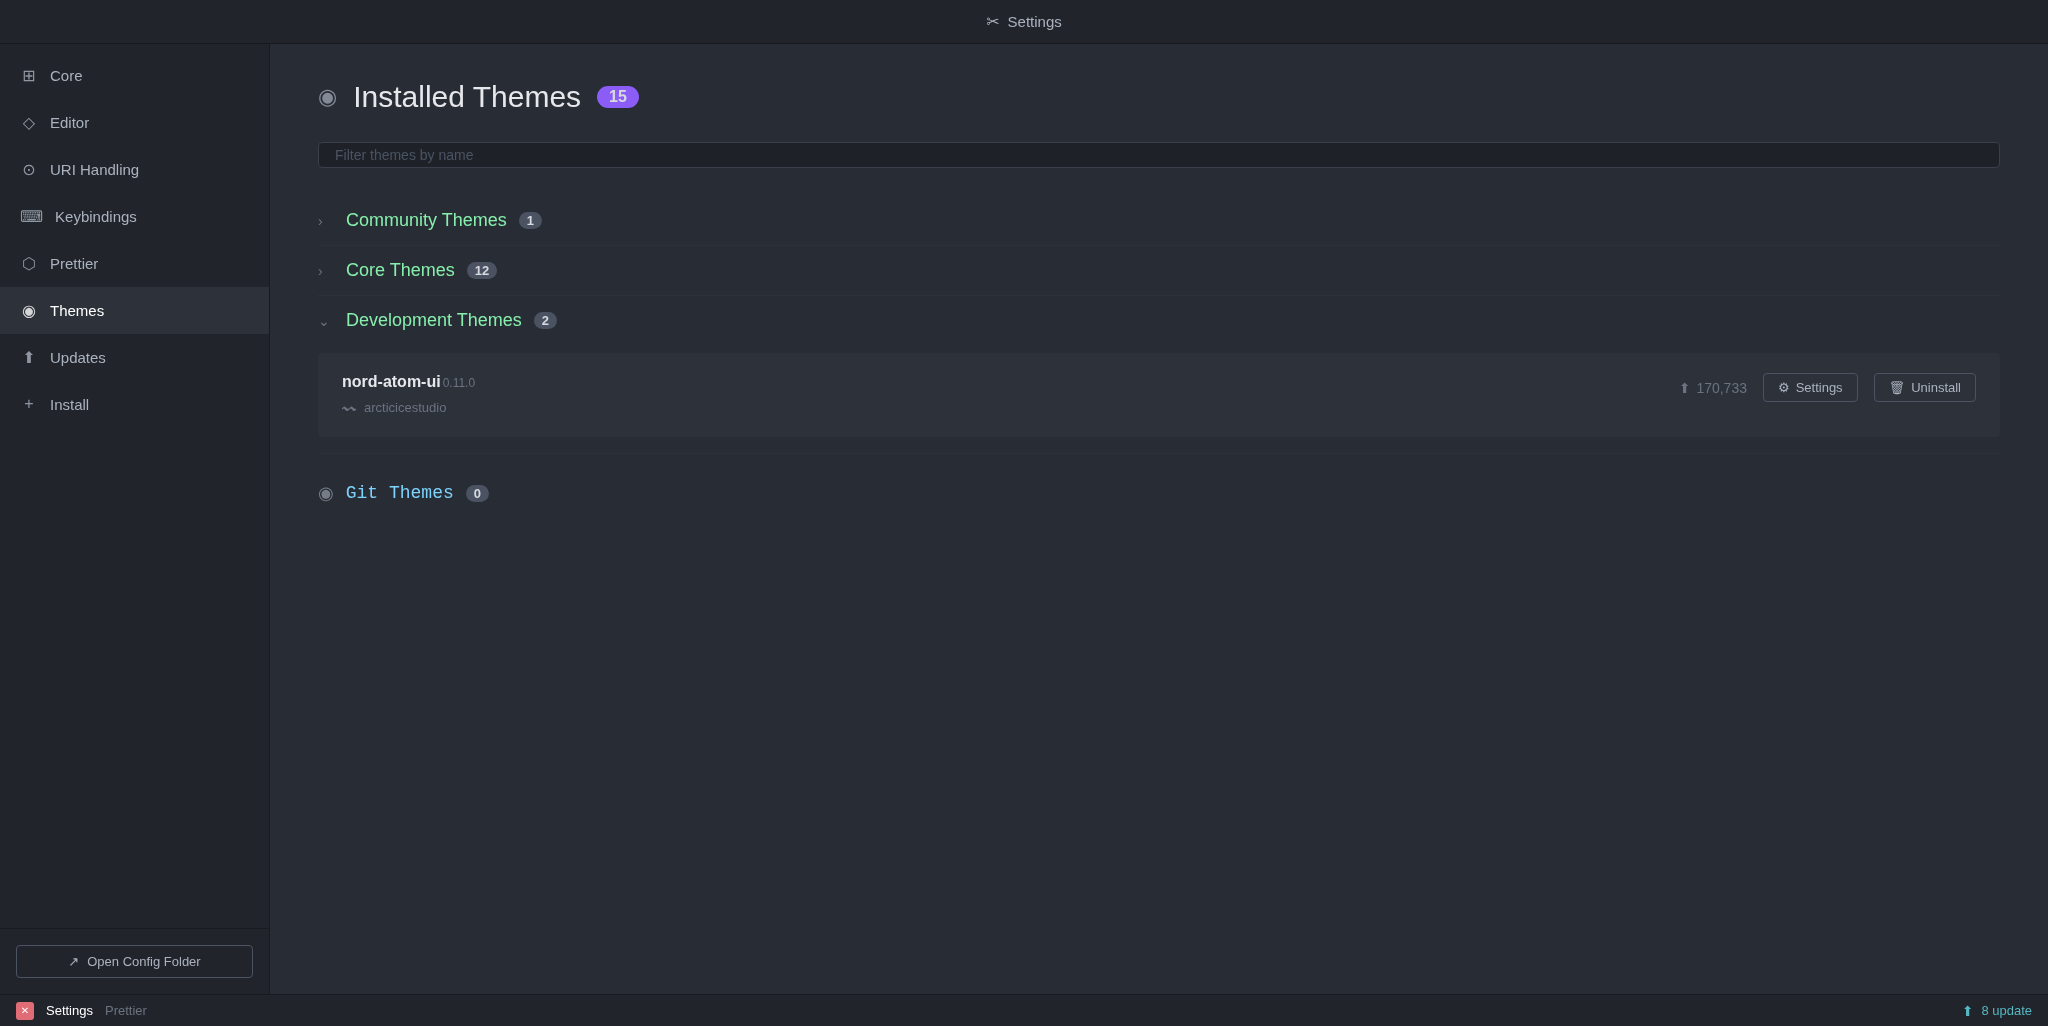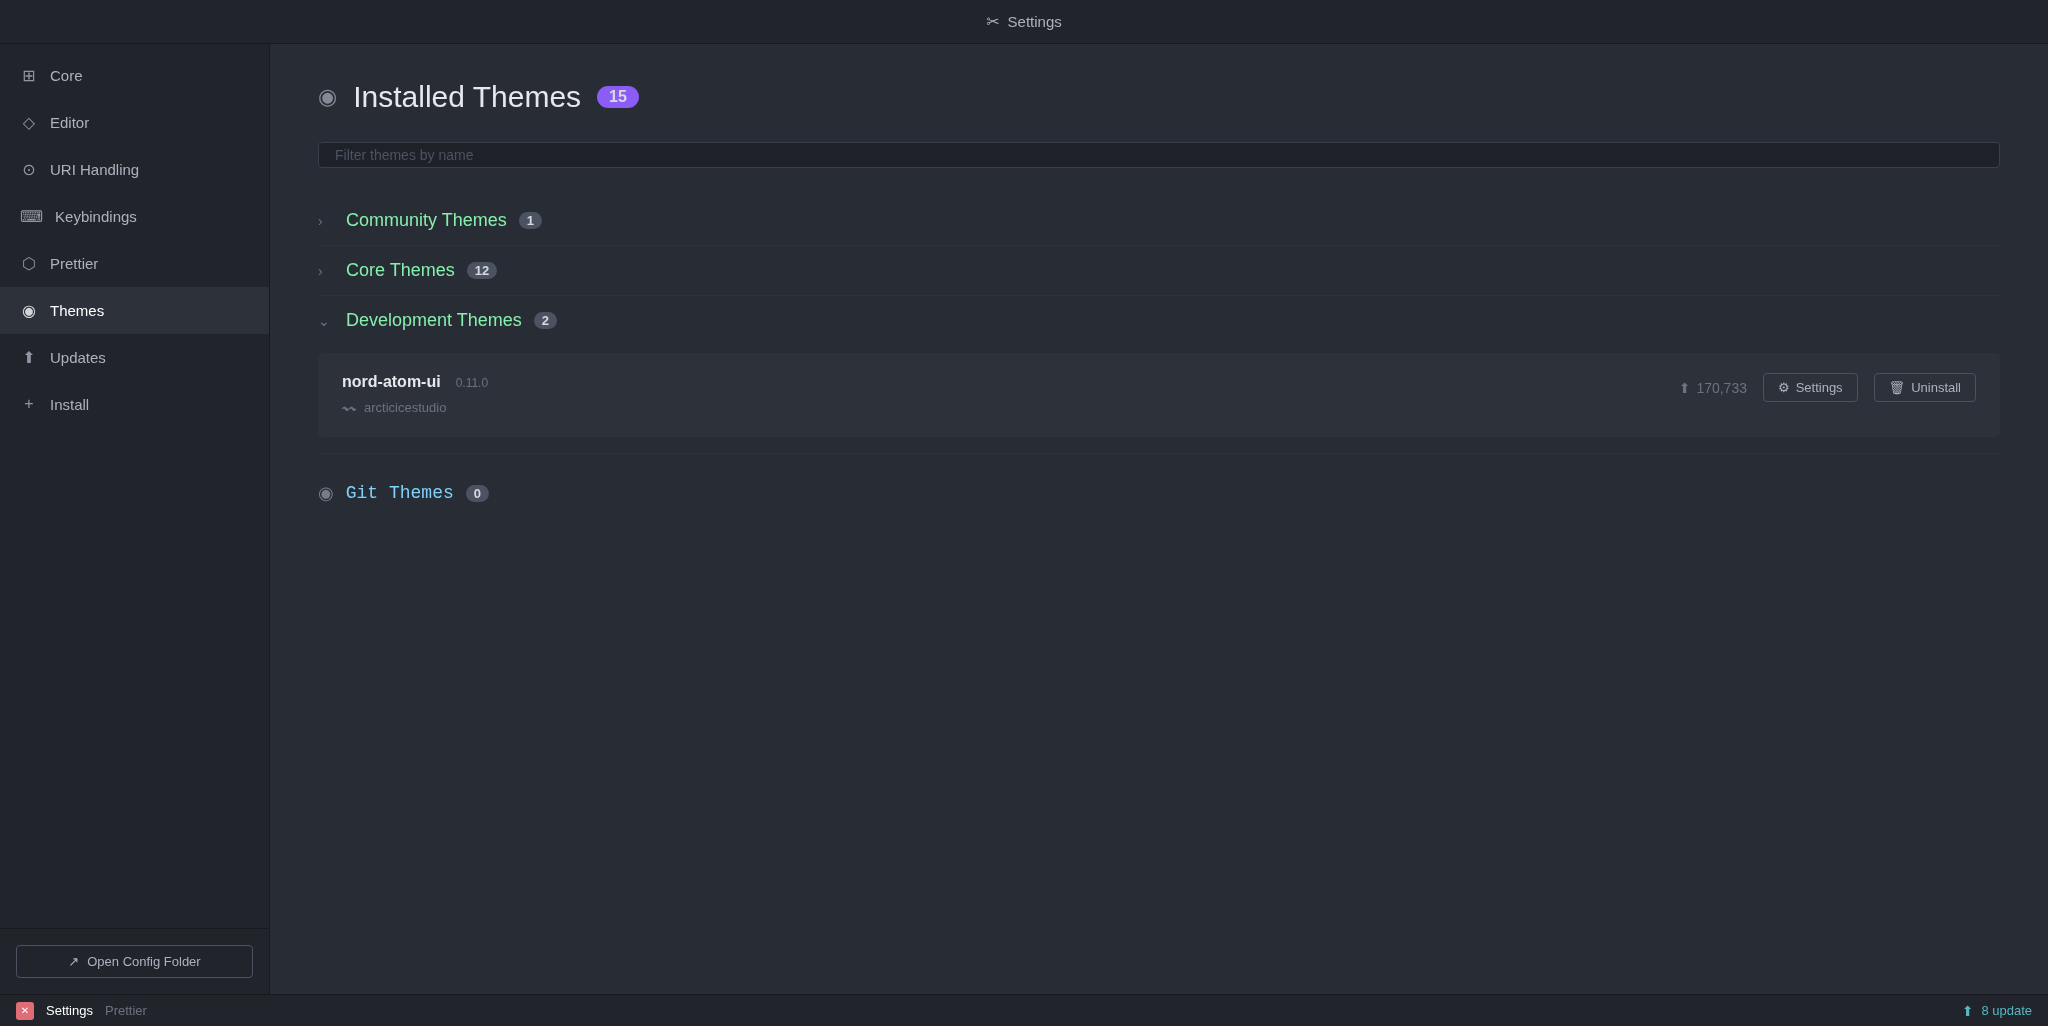--- a/index.html
+++ b/index.html
@@ -210,21 +210,21 @@
       display: flex;
       align-items: flex-start;
       justify-content: space-between;
     }
     .package-info {
       flex: 1;
     }
     .package-name-row {
       display: flex;
       align-items: baseline;
-      gap: 15px;
+      gap: 2px;
       margin-bottom: 6px;
     }
     .package-name {
       font-size: 16px;
       font-weight: 700;
       color: #e6e8ec;
     }
     .package-version {
       font-size: 12px;
       color: #6b7280;

